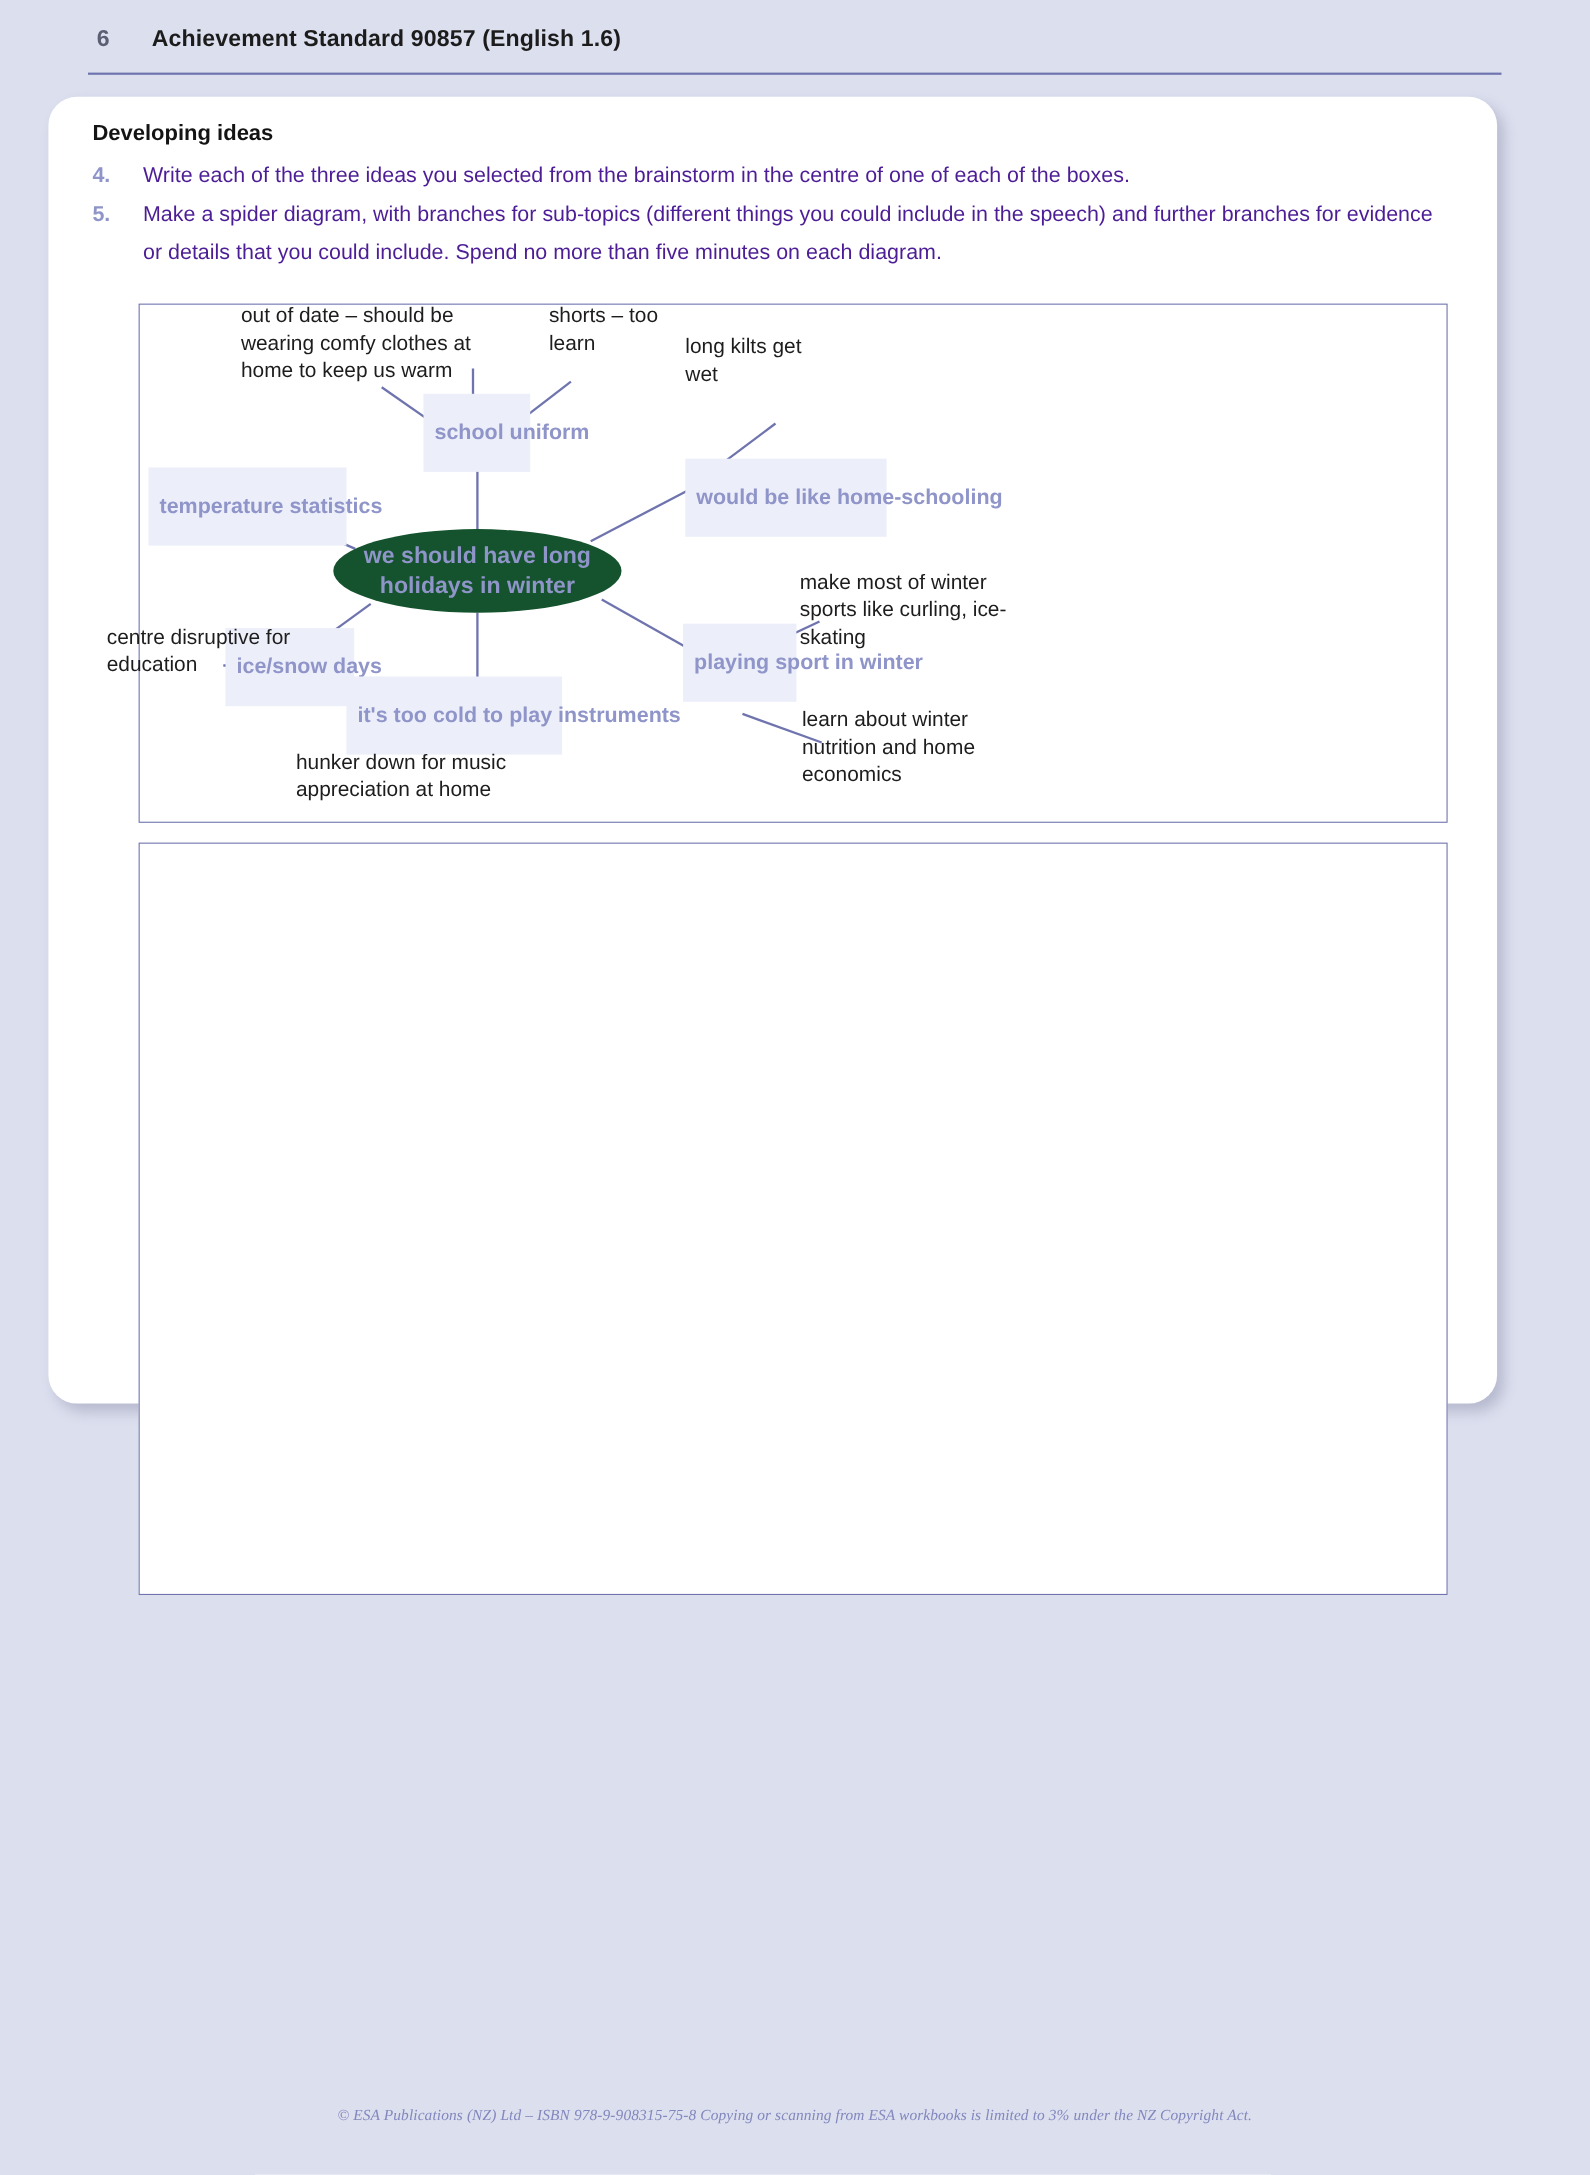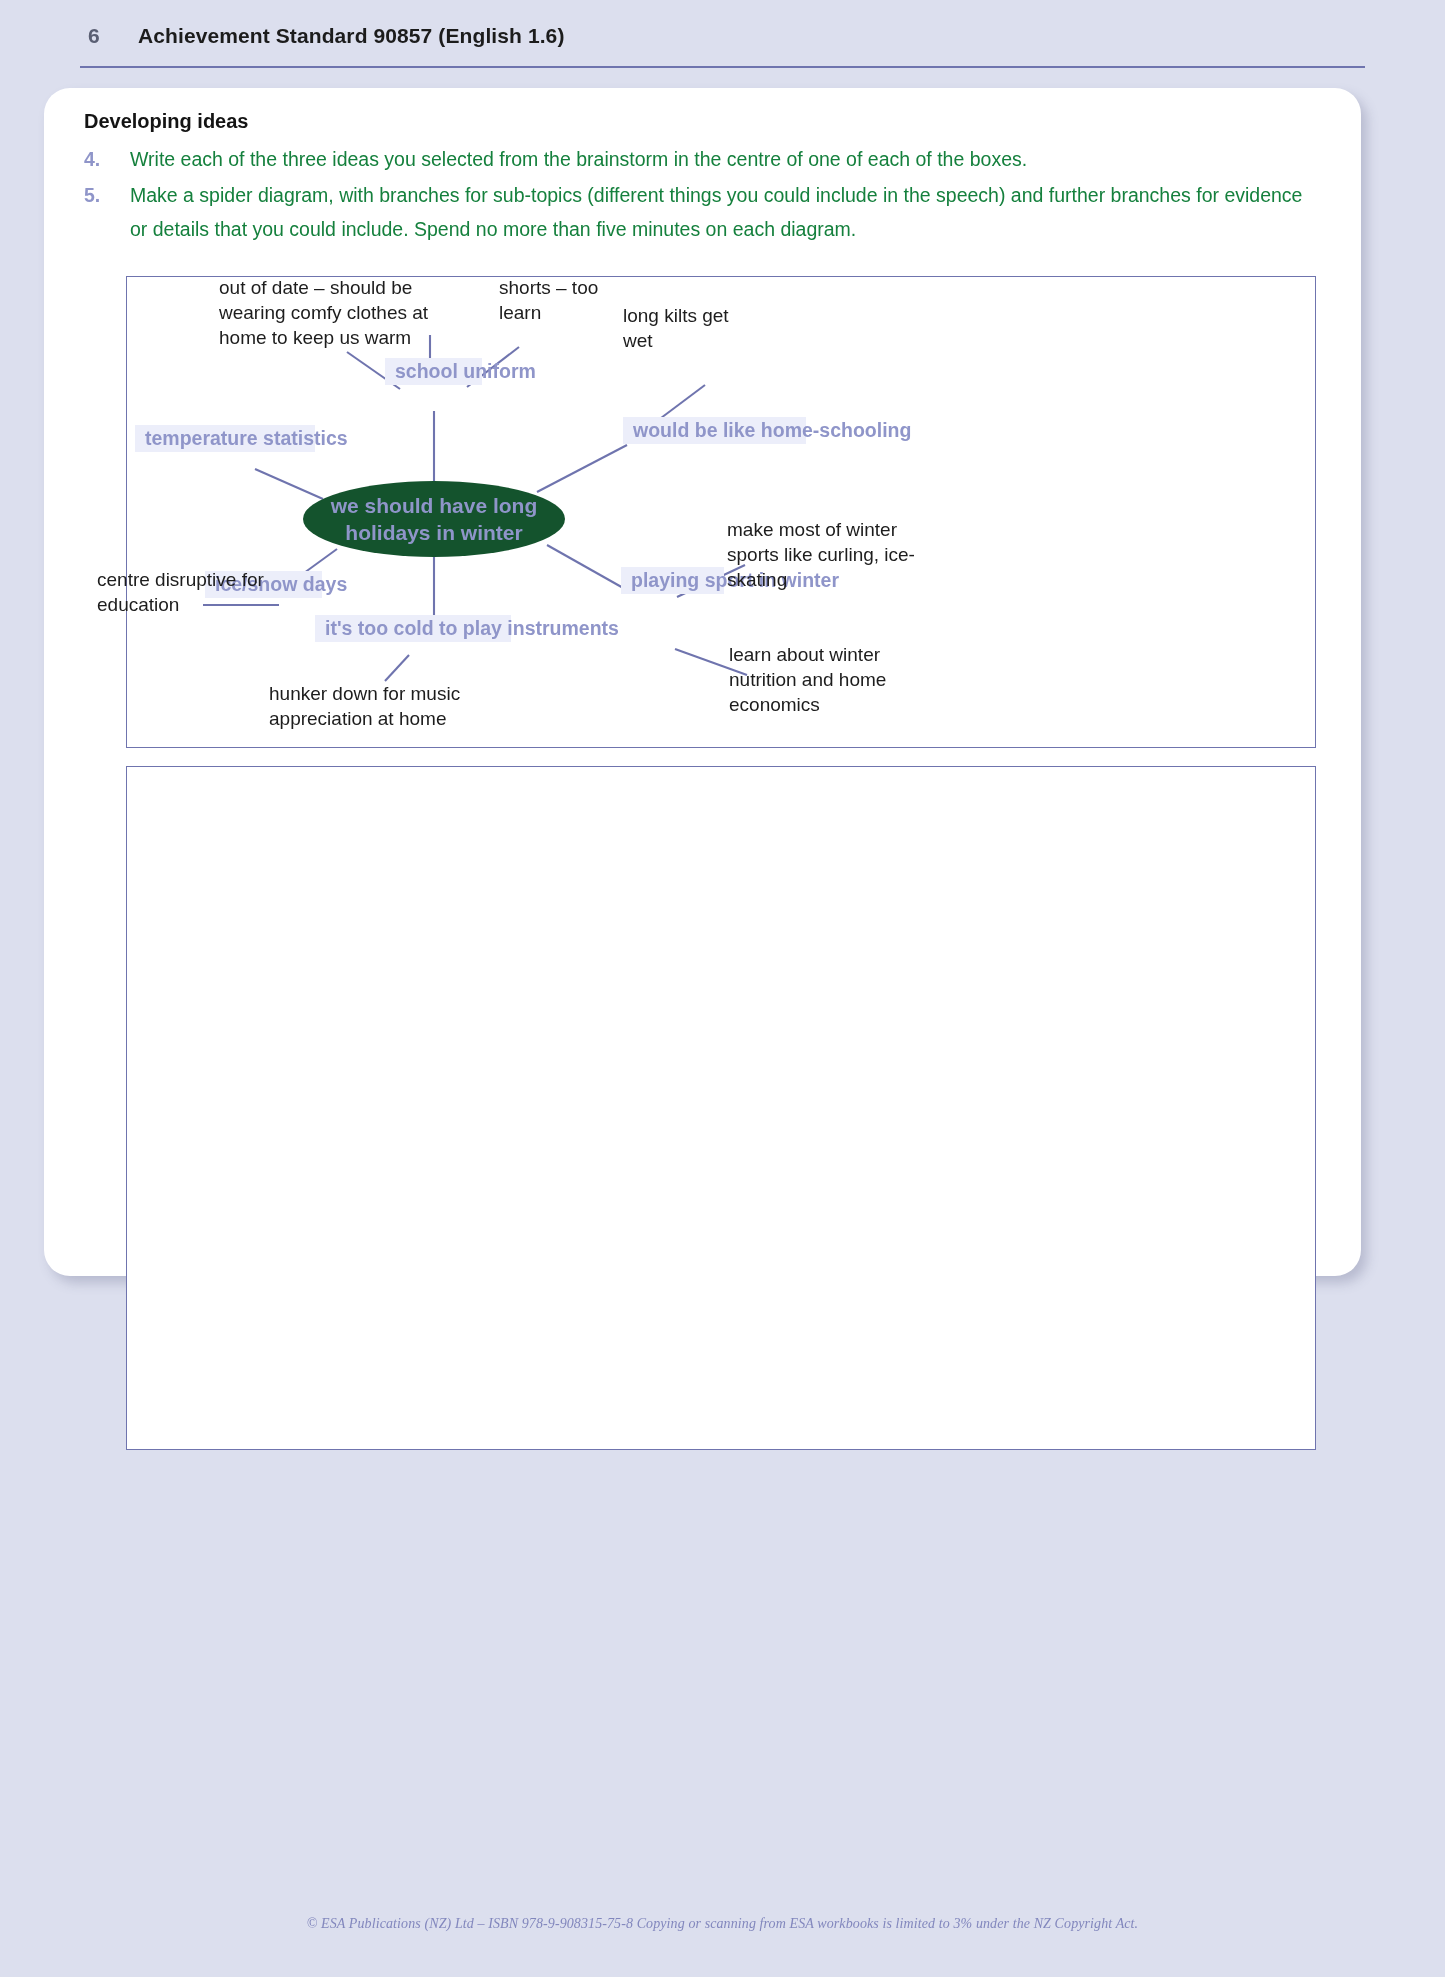--- a/index.html
+++ b/index.html
@@ -79,21 +79,21 @@
   .instr-num {
     width: 46px;
     flex: 0 0 46px;
     font-size: 19.5px;
     font-weight: bold;
     color: #8f95c9;
     line-height: 34px;
   }
   .instr-text {
     font-size: 19.5px;
-    color: #15803d;
+    color: #4c1d95;
     line-height: 34px;
     flex: 1 1 auto;
   }
 
   
   #diagram-frame {
     position: absolute;
     left: 82px;
     top: 188px;
     width: 1190px;
@@ -112,21 +112,21 @@
 
   
   .node {
     position: absolute;
     color: #8f95c9;
     font-weight: bold;
     font-size: 19.5px;
     line-height: 25px;
     text-align: center;
     background: #eceefa;
-    padding: 1px 10px;
+    padding: 23px 10px;
     box-sizing: border-box;
     white-space: nowrap;
   }
   .leaf {
     position: absolute;
     color: #1d1d1d;
     font-size: 19px;
     line-height: 25px;
     text-align: left;
     white-space: nowrap;

